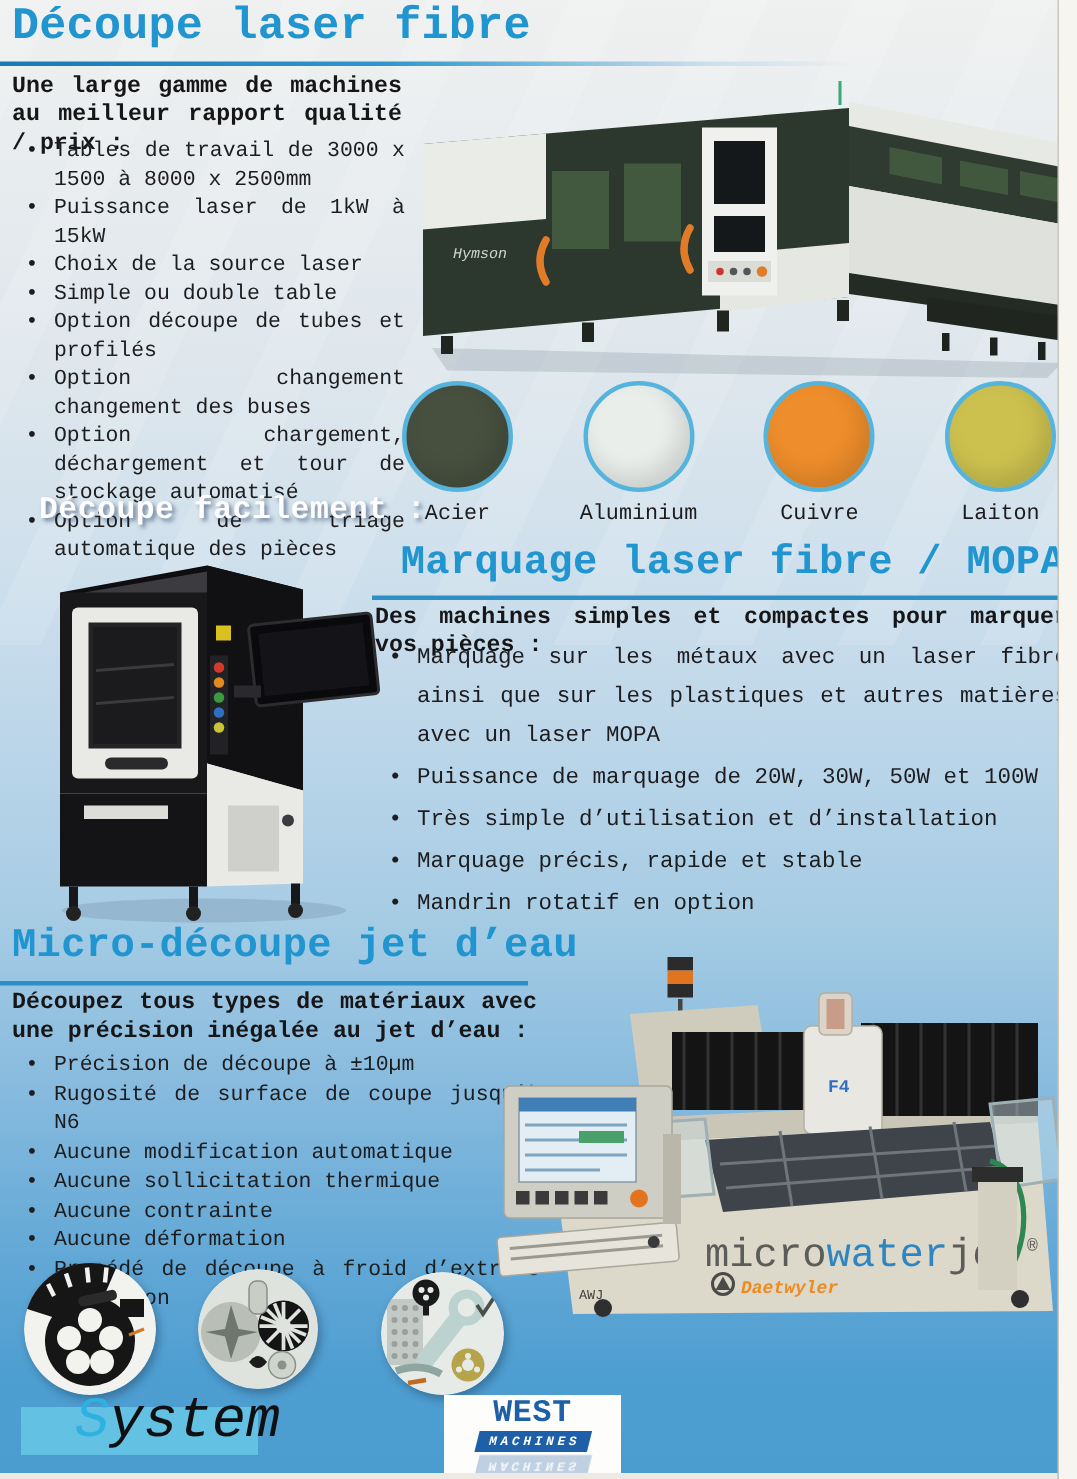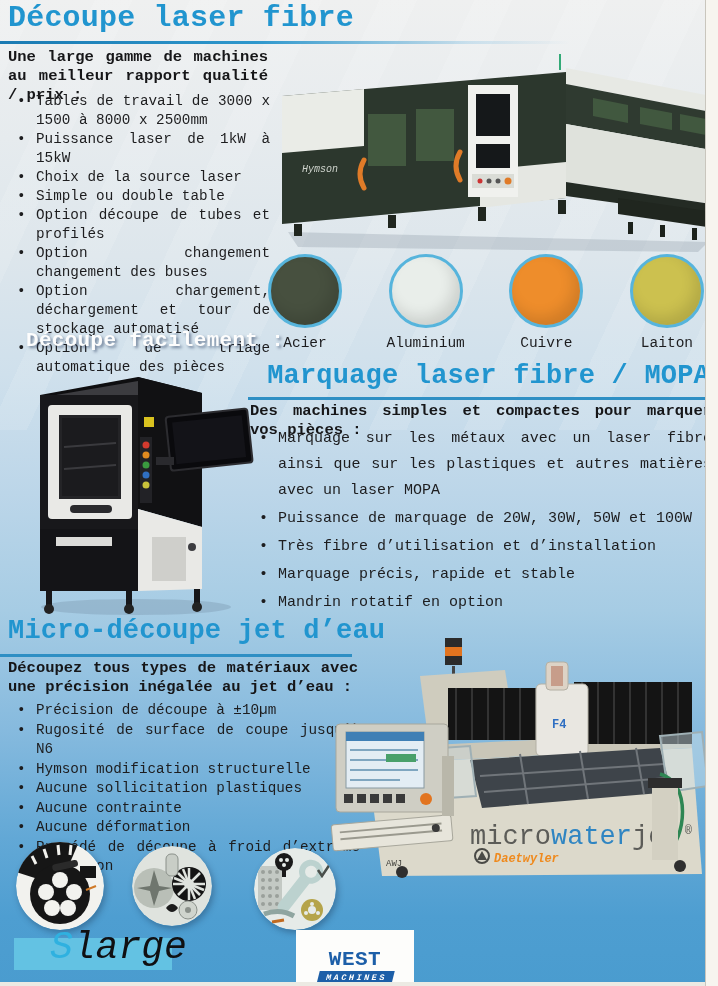--- a/index.html
+++ b/index.html
@@ -67,21 +67,21 @@
   .photo{position:absolute;}
   .circle-photo{position:absolute;border-radius:50%;overflow:hidden;
     box-shadow:2px 3px 6px rgba(20,40,70,.35);}
 
   
   .system-logo{position:absolute;left:14px;top:930px;width:220px;height:50px;}
   .system-patch{position:absolute;left:0;top:8px;width:158px;height:32px;background:#64c4e4;opacity:.95;}
   .system-text{position:absolute;left:36px;top:-4px;font-size:38px;font-style:italic;font-weight:500;color:#101012;}
   .system-text .s{color:#2fb1e0;}
   .west-box{position:absolute;left:296px;top:930px;width:118px;height:56px;background:#fdfdfb;
-    display:flex;flex-direction:column;align-items:center;padding-top:19px;box-sizing:border-box;}
+    display:flex;flex-direction:column;align-items:center;padding-top:2px;box-sizing:border-box;}
   .west-top{font-size:21px;font-weight:bold;color:#1d5fa8;letter-spacing:.5px;line-height:21px;}
   .west-banner{margin-top:1px;background:#1d5fa8;color:#fff;font-size:8.5px;font-weight:bold;
     letter-spacing:2.5px;padding:2px 6px 2px 8px;transform:skewX(-14deg);}
   .west-reflect{margin-top:2px;transform:skewX(-14deg) scaleY(-1);opacity:.35;filter:blur(.4px);
     background:#4b7fb6;color:#e8eef5;font-size:8.5px;font-weight:bold;letter-spacing:2.5px;padding:2px 6px 2px 8px;}
 </style>
 </head>
 <body>
 
 <div class="page">
@@ -212,34 +212,34 @@
     </svg>
   </div>
 
   <div class="h-title h2">Marquage laser fibre / MOPA</div>
   <div class="rule rule2"></div>
   <div class="intro intro2">Des machines simples et compactes pour marquer vos pièces :</div>
 
   <ul class="bullets list2">
     <li>Marquage sur les métaux avec un laser fibre ainsi que sur les plastiques et autres matières avec un laser MOPA</li>
     <li>Puissance de marquage de 20W, 30W, 50W et 100W</li>
-    <li>Très fibre d’utilisation et d’installation</li>
+    <li>Très simple d’utilisation et d’installation</li>
     <li>Marquage précis, rapide et stable</li>
     <li>Mandrin rotatif en option</li>
   </ul>
 
   <div class="h-title h3">Micro-découpe jet d’eau</div>
   <div class="rule rule3"></div>
   <div class="intro intro3">Découpez tous types de matériaux avec une précision inégalée au jet d’eau :</div>
 
   <ul class="bullets list3">
     <li>Précision de découpe à ±10µm</li>
     <li>Rugosité de surface de coupe jusqu’à N6</li>
-    <li>Hymson modification structurelle</li>
-    <li>Aucune sollicitation plastiques</li>
+    <li>Aucune modification automatique</li>
+    <li>Aucune sollicitation thermique</li>
     <li>Aucune contrainte</li>
     <li>Aucune déformation</li>
     <li>Procédé de découpe à froid d’extrême précision</li>
   </ul>
 
   <div class="photo" style="left:330px;top:636px;width:386px;height:242px;">
     <svg width="386" height="242" viewBox="0 0 386 242">
 
       <polygon points="38,128 362,112 372,238 52,240" fill="#dcd9cb"></polygon>
       <polygon points="38,128 362,112 360,96 44,112" fill="#c9c6b8"></polygon>
@@ -413,21 +413,21 @@
         <circle cx="0" cy="-6" r="2" fill="#e6ebe8"></circle>
       </g>
       <path d="M64,22 l4,6 l8,-12" stroke="#4a4f4b" stroke-width="2.5" fill="none"></path>
       <path d="M10,66 q16,-6 30,2" stroke="#8fa5a0" stroke-width="5" fill="none"></path>
       <line x1="18" y1="74" x2="30" y2="72" stroke="#c06a20" stroke-width="3"></line>
     </svg>
   </div>
 
   <div class="system-logo">
     <div class="system-patch"></div>
-    <div class="system-text"><span class="s">S</span><span>large</span></div>
+    <div class="system-text"><span class="s">S</span><span>ystem</span></div>
   </div>
 
   <div class="west-box">
     <div class="west-top">WEST</div>
     <div class="west-banner">MACHINES</div>
     <div class="west-reflect">MACHINES</div>
   </div>
 
   <div class="edge-right"></div>
   <div class="edge-bottom"></div>

